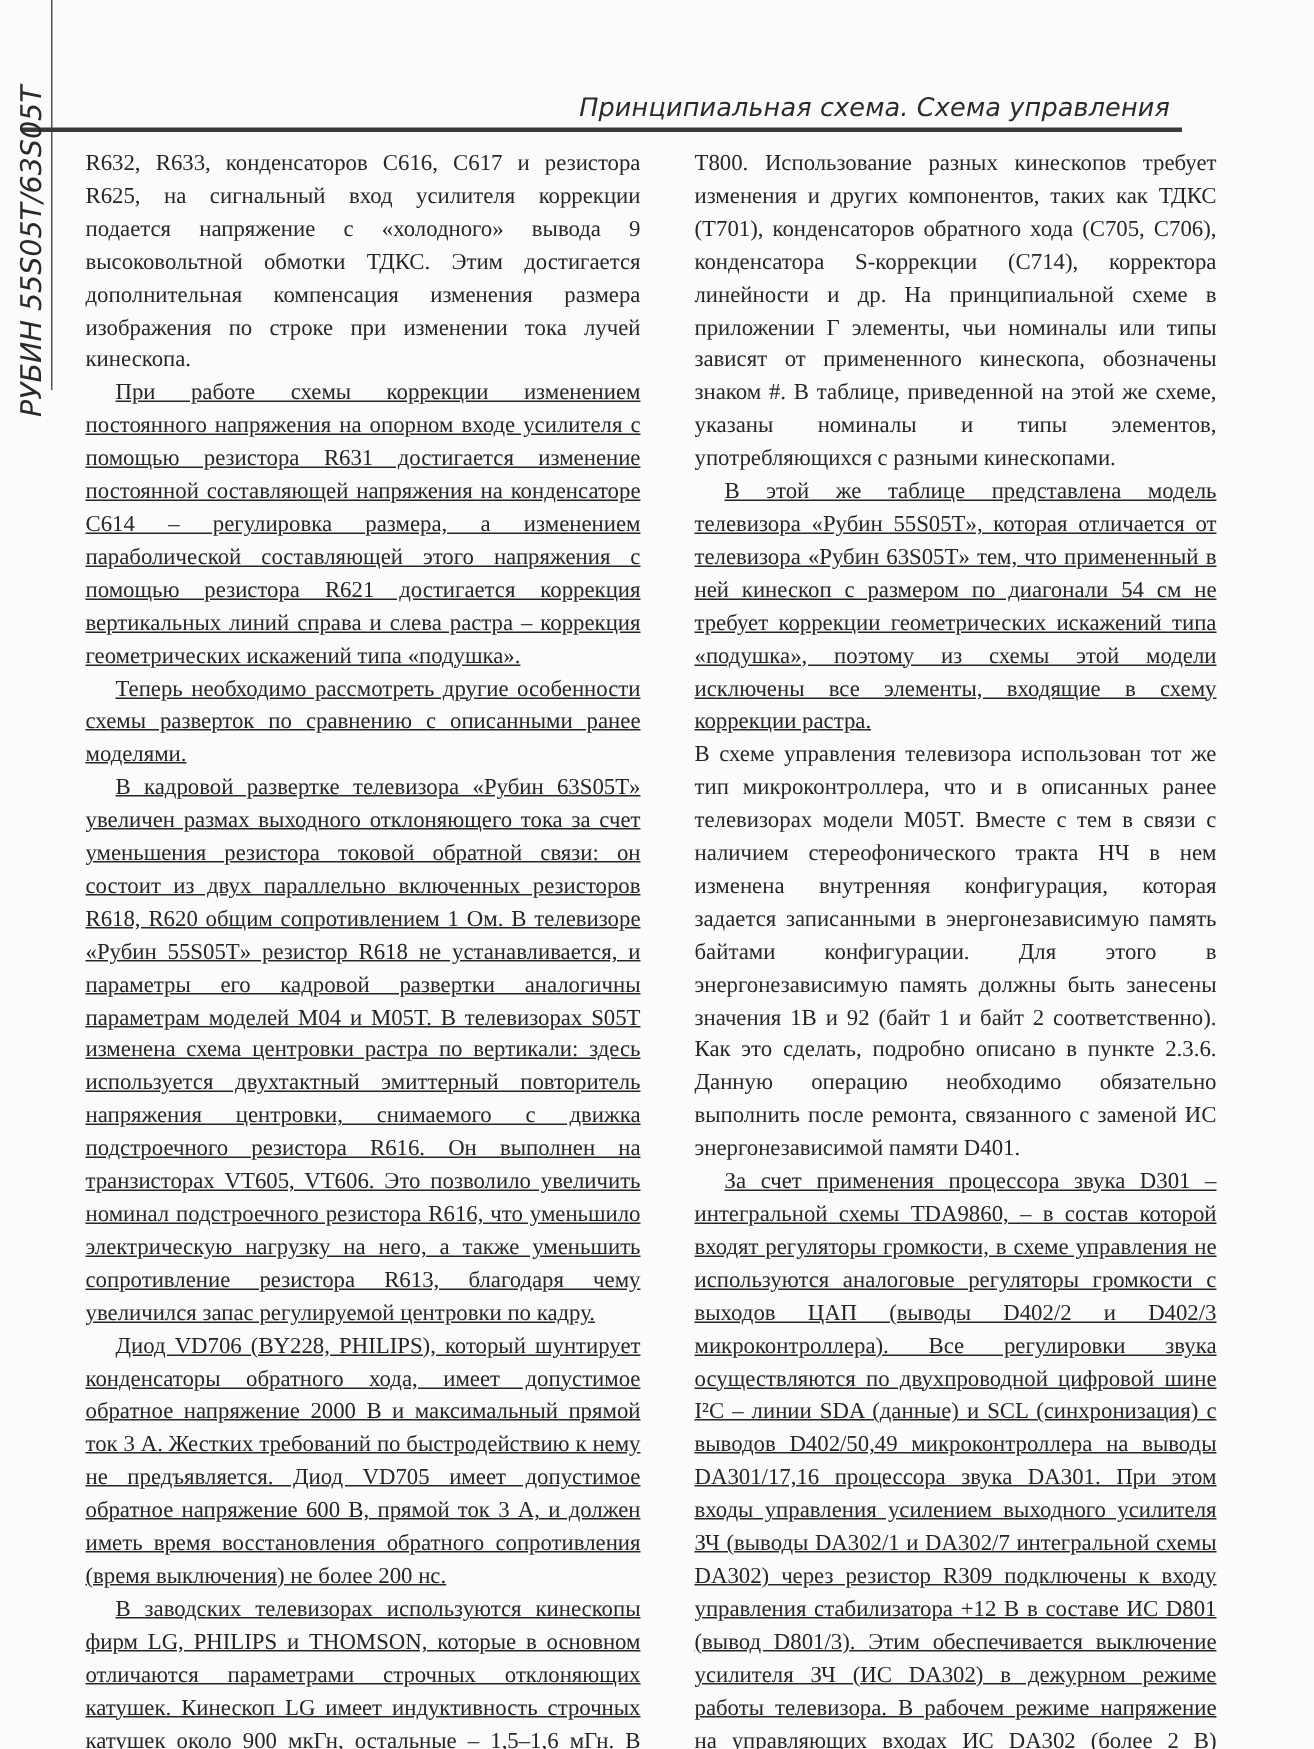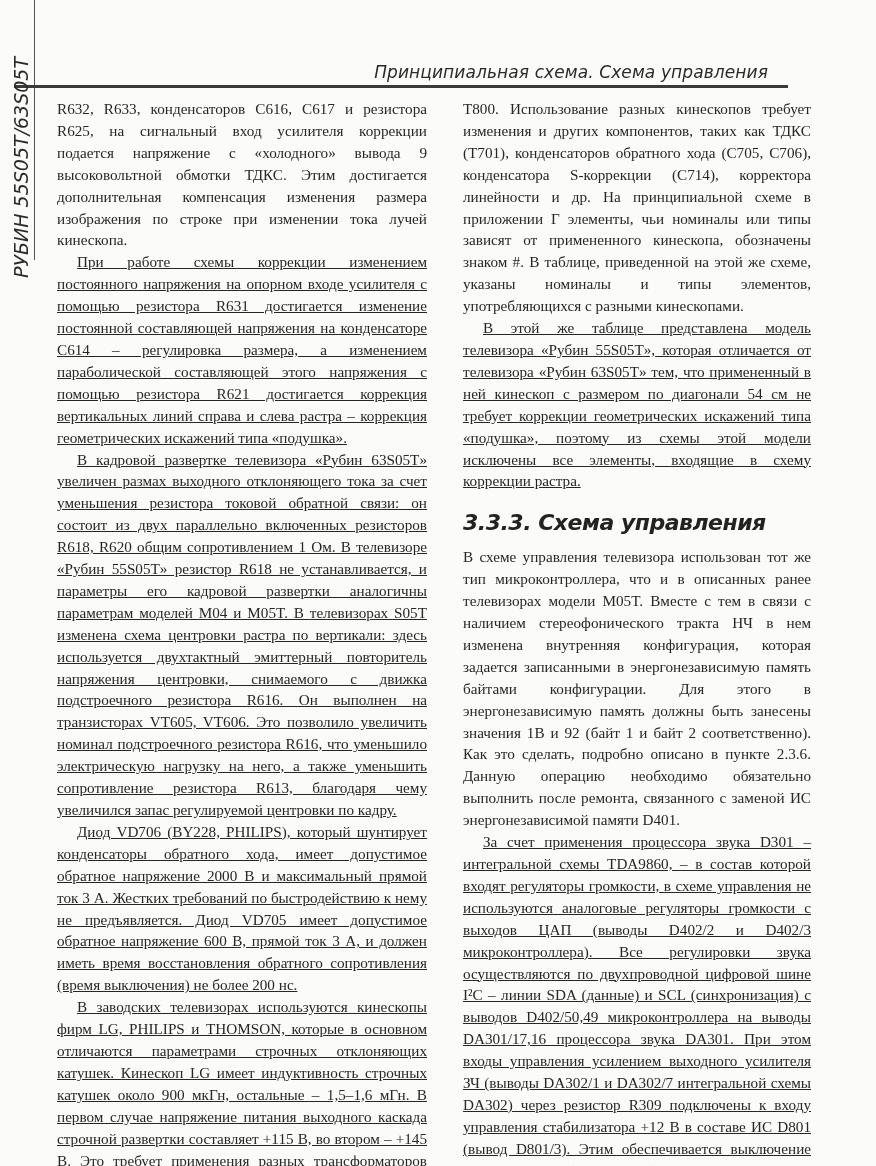--- a/index.html
+++ b/index.html
@@ -2,21 +2,21 @@
 <html><head>
 <meta charset="utf-8">
 <style>
   html, body { margin:0; padding:0; }
   body {
     width:876px; height:1166px; background:#fbfbf9; position:relative; overflow:hidden;
     font-family:"Liberation Serif","DejaVu Serif",serif; color:#262626;
   }
   .page-left-rule { position:absolute; left:34px; top:0; width:1px; height:260px; background:#555; }
   .running-head {
-    position:absolute; right:108px; top:62px;
+    position:absolute; right:96px; top:62px;
     font-family:"DejaVu Sans","Liberation Sans",sans-serif; font-style:italic;
     font-size:17px; color:#2a2a2a; letter-spacing:0.1px;
   }
   .head-rule { position:absolute; left:14px; right:88px; top:85px; height:3px; background:#3a3a3a; }
   .side-label {
     position:absolute; left:10px; top:108px; width:170px; height:26px;
     transform-origin:0 0; transform: translate(0,170px) rotate(-90deg);
     font-family:"DejaVu Sans","Liberation Sans",sans-serif; font-style:italic;
     font-size:19px; color:#2a2a2a; white-space:nowrap; text-align:right;
   }
@@ -37,25 +37,25 @@
 <body>
 
 <div class="page-left-rule"></div>
 <div class="running-head">Принципиальная схема. Схема управления</div>
 <div class="head-rule"></div>
 <div class="side-label">РУБИН 55S05T/63S05T</div>
 
 <div class="col left">
   <p>R632, R633, конденсаторов C616, C617 и резистора R625, на сигнальный вход усилителя коррекции подается напряжение с «холодного» вывода 9 высоковольтной обмотки ТДКС. Этим достигается дополнительная компенсация изменения размера изображения по строке при изменении тока лучей кинескопа.</p>
   <p class="indent">При работе схемы коррекции изменением постоянного напряжения на опорном входе усилителя с помощью резистора R631 достигается изменение постоянной составляющей напряжения на конденсаторе C614 – регулировка размера, а изменением параболической составляющей этого напряжения с помощью резистора R621 достигается коррекция вертикальных линий справа и слева растра – коррекция геометрических искажений типа «подушка».</p>
+  <p class="indent">Теперь необходимо рассмотреть другие особенности схемы разверток по сравнению с описанными ранее моделями.</p>
   <p class="indent">В кадровой развертке телевизора «Рубин 63S05T» увеличен размах выходного отклоняющего тока за счет уменьшения резистора токовой обратной связи: он состоит из двух параллельно включенных резисторов R618, R620 общим сопротивлением 1 Ом. В телевизоре «Рубин 55S05T» резистор R618 не устанавливается, и параметры его кадровой развертки аналогичны параметрам моделей M04 и M05T. В телевизорах S05T изменена схема центровки растра по вертикали: здесь используется двухтактный эмиттерный повторитель напряжения центровки, снимаемого с движка подстроечного резистора R616. Он выполнен на транзисторах VT605, VT606. Это позволило увеличить номинал подстроечного резистора R616, что уменьшило электрическую нагрузку на него, а также уменьшить сопротивление резистора R613, благодаря чему увеличился запас регулируемой центровки по кадру.</p>
   <p class="indent">Диод VD706 (BY228, PHILIPS), который шунтирует конденсаторы обратного хода, имеет допустимое обратное напряжение 2000 В и максимальный прямой ток 3 А. Жестких требований по быстродействию к нему не предъявляется. Диод VD705 имеет допустимое обратное напряжение 600 В, прямой ток 3 А, и должен иметь время восстановления обратного сопротивления (время выключения) не более 200 нс.</p>
   <p class="indent">В заводских телевизорах используются кинескопы фирм LG, PHILIPS и THOMSON, которые в основном отличаются параметрами строчных отклоняющих катушек. Кинескоп LG имеет индуктивность строчных катушек около 900 мкГн, остальные – 1,5–1,6 мГн. В первом случае напряжение питания выходного каскада строчной развертки составляет +115 В, во втором – +145 В. Это требует применения разных трансформаторов питания</p>
 </div>
 
 <div class="col right">
   <p>T800. Использование разных кинескопов требует изменения и других компонентов, таких как ТДКС (T701), конденсаторов обратного хода (C705, C706), конденсатора S-коррекции (C714), корректора линейности и др. На принципиальной схеме в приложении Г элементы, чьи номиналы или типы зависят от примененного кинескопа, обозначены знаком #. В таблице, приведенной на этой же схеме, указаны номиналы и типы элементов, употребляющихся с разными кинескопами.</p>
   <p class="indent">В этой же таблице представлена модель телевизора «Рубин 55S05T», которая отличается от телевизора «Рубин 63S05T» тем, что примененный в ней кинескоп с размером по диагонали 54 см не требует коррекции геометрических искажений типа «подушка», поэтому из схемы этой модели исключены все элементы, входящие в схему коррекции растра.</p>
-  <div class="section-title">3.3.3. Схема управления</div>
   <p>В схеме управления телевизора использован тот же тип микроконтроллера, что и в описанных ранее телевизорах модели M05T. Вместе с тем в связи с наличием стереофонического тракта НЧ в нем изменена внутренняя конфигурация, которая задается записанными в энергонезависимую память байтами конфигурации. Для этого в энергонезависимую память должны быть занесены значения 1B и 92 (байт 1 и байт 2 соответственно). Как это сделать, подробно описано в пункте 2.3.6. Данную операцию необходимо обязательно выполнить после ремонта, связанного с заменой ИС энергонезависимой памяти D401.</p>
   <p class="indent">За счет применения процессора звука D301 – интегральной схемы TDA9860, – в состав которой входят регуляторы громкости, в схеме управления не используются аналоговые регуляторы громкости с выходов ЦАП (выводы D402/2 и D402/3 микроконтроллера). Все регулировки звука осуществляются по двухпроводной цифровой шине I²C – линии SDA (данные) и SCL (синхронизация) с выводов D402/50,49 микроконтроллера на выводы DA301/17,16 процессора звука DA301. При этом входы управления усилением выходного усилителя ЗЧ (выводы DA302/1 и DA302/7 интегральной схемы DA302) через резистор R309 подключены к входу управления стабилизатора +12 В в составе ИС D801 (вывод D801/3). Этим обеспечивается выключение усилителя ЗЧ (ИС DA302) в дежурном режиме работы телевизора. В рабочем режиме напряжение на управляющих входах ИС DA302 (более 2 В) соответствует режиму максимального усиления – около 40 дБ.</p>
 
 </div>
 
 </body></html>

